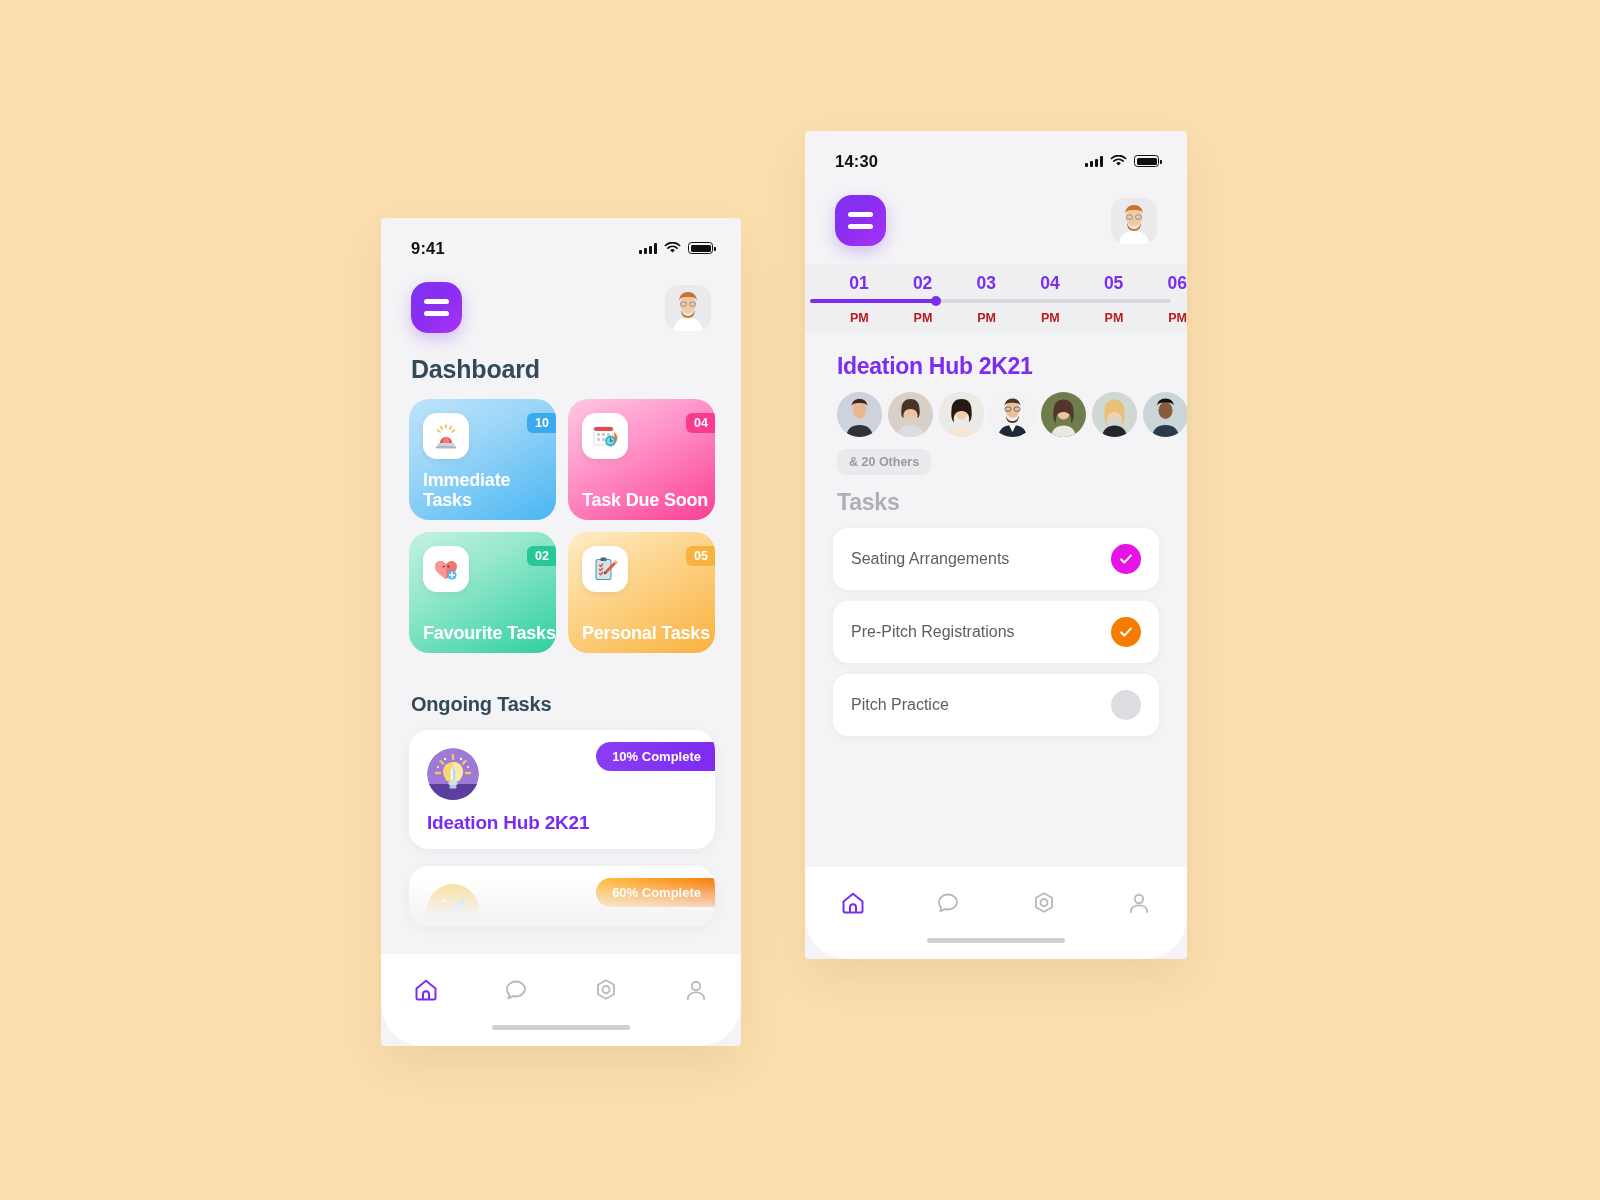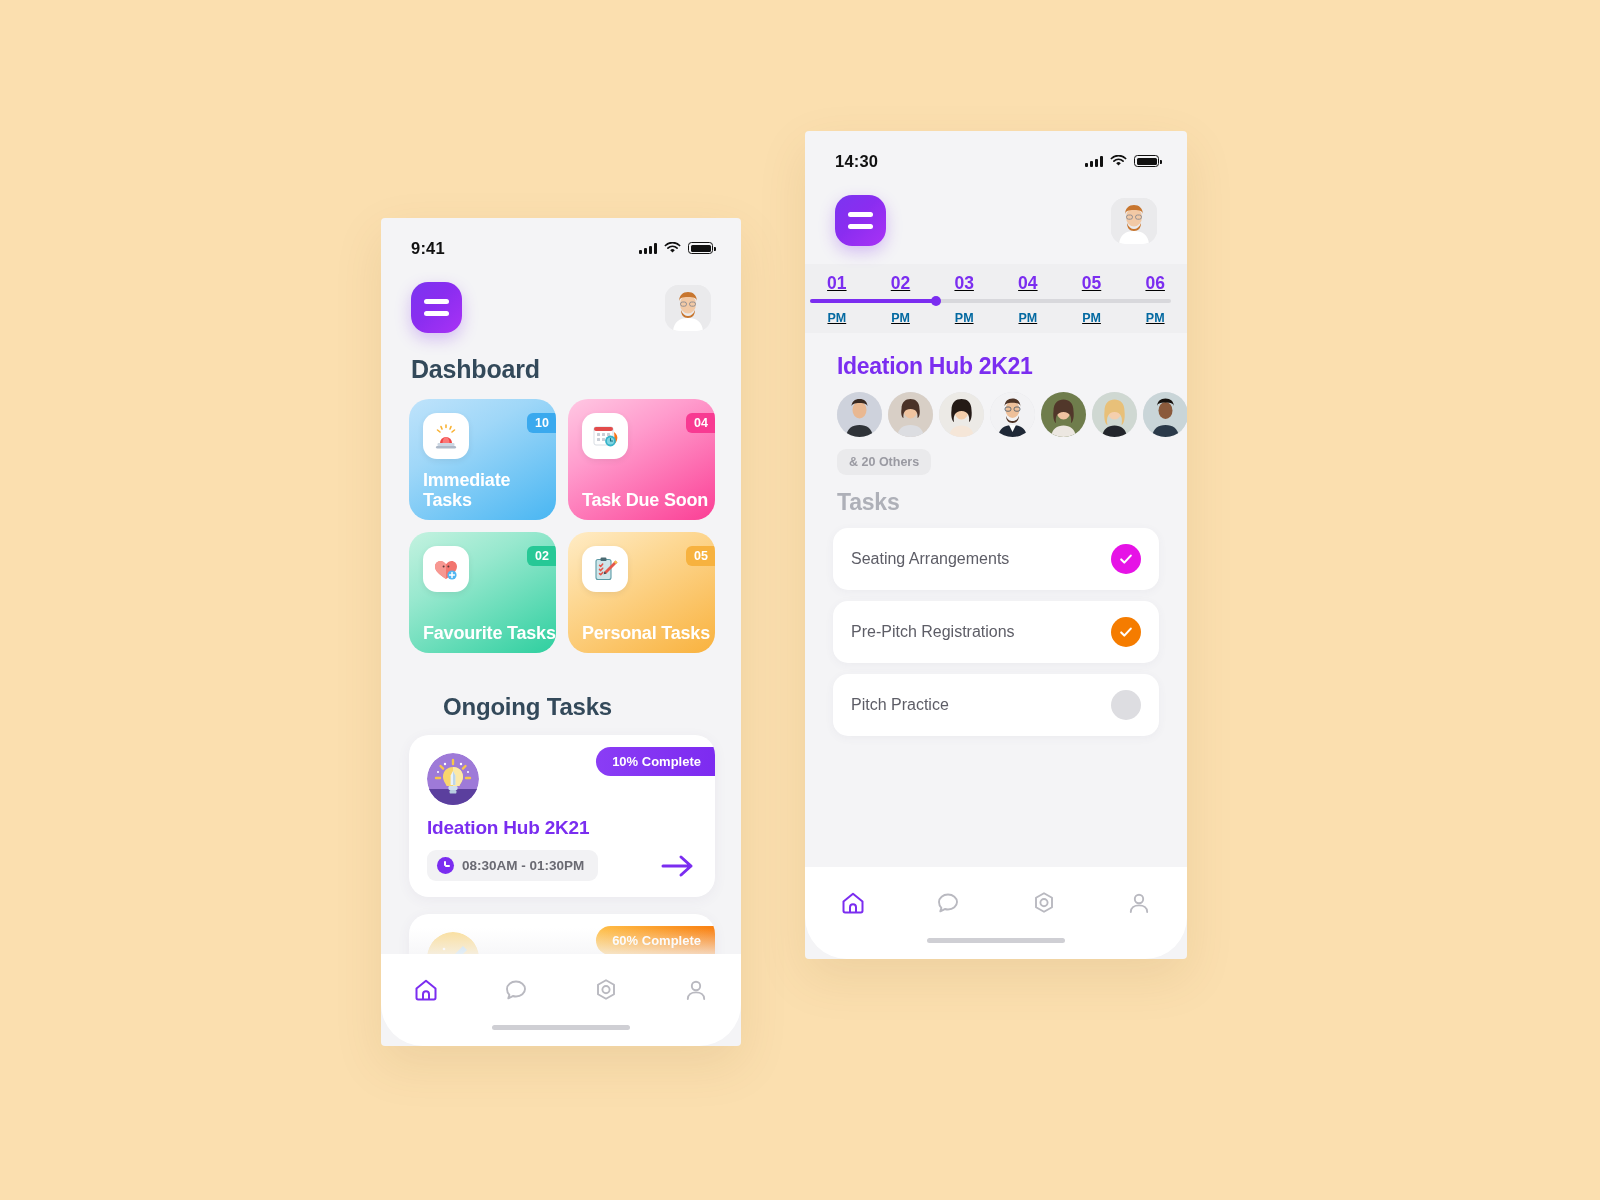--- a/index.html
+++ b/index.html
@@ -85,22 +85,22 @@
     position:absolute; right: 0px; top: 14px;
     border-radius: 6px 0 0 6px; padding: 3px 7px 3px 8px;
     font-size: 12.5px; font-weight: 700; color:#fff;
   }
   .cat-label {
     position:absolute; left: 14px; bottom: 10px; color:#fff;
     font-size: 18px; font-weight: 800; line-height: 1.12; letter-spacing:-.2px;
   }
 
   .section-title {
-    font-size: 24px; font-weight: 800; color:#33495a;
-    padding: 40px 30px 0 30px; letter-spacing:-.2px;margin-left:32px;
+    font-size: 20px; font-weight: 800; color:#33495a;
+    padding: 40px 30px 0 30px; letter-spacing:-.2px;
   }
 
   .ongoing-wrap { padding: 14px 26px 0 28px; }
   .ongoing-card {
     position:relative; background:#fff; border-radius: 20px;
     padding: 18px 18px 16px 18px; overflow:hidden; margin-bottom: 17px;
     box-shadow: 0 3px 14px rgba(80,70,120,.06);
   }
   .pct-chip {
     position:absolute; right:0; top: 12px; color:#fff;
@@ -135,23 +135,23 @@
     display:flex; align-items:flex-start; justify-content:space-between;
     padding: 22px 30px 0 30px;
   }
   .date-big { font-size: 25px; font-weight: 800; color:#33495a; letter-spacing:-.3px; }
   .date-sub { font-size: 12.5px; font-weight: 700; color:#aeb0b8; letter-spacing:1.1px; margin-top: 4px; }
 
   .timeline {
     margin: 18px 0 0 0; background:#efeff1; padding: 9px 0 8px 0;
   }
   .tl-row { display:flex; }
-  .tl-col { flex:1; text-align:center;text-decoration:underline; }
+  .tl-col { flex:1; text-align:right; }
   .tl-hour { font-size: 17.5px; font-weight: 800; color:#7b2df0; }
-  .tl-ampm { font-size: 12.5px; font-weight: 700; color:#0369a1; margin-top: 2px; }
+  .tl-ampm { font-size: 12.5px; font-weight: 700; color:#b91c1c; margin-top: 2px; }
   .tl-track {
     position:relative; height: 4px; background:#d8d8dc; border-radius:2px;
     margin: 5px 16px 6px 5px;
   }
   .tl-fill { position:absolute; left:0; top:0; height:100%; background:#7b2df0; border-radius:2px; }
   .tl-thumb {
     position:absolute; top:-3px; width:10px; height:10px;
     border-radius:5px; background:#7b2df0;
   }
 
@@ -344,29 +344,20 @@
               </g>
             <path d="M26 14c6 0 10 4.3 10 9.8 0 4.3-2.7 6.4-3.6 9.3H19.6c-.9-2.9-3.6-5-3.6-9.3C16 18.3 20 14 26 14z" fill="#f9d56e"></path>
             <path d="M26 14c6 0 10 4.3 10 9.8 0 4.3-2.7 6.4-3.6 9.3H26z" fill="#fbe9a8"></path>
             <rect x="21.5" y="33" width="9" height="4" rx="1.2" fill="#cfe0ef"></rect>
             <rect x="22.6" y="37" width="6.8" height="3.6" rx="1.2" fill="#b7cde0"></rect>
             <path d="M26 18l2.4 4.6V32h-4.8v-9.4z" fill="#e9f3fb"></path>
             <path d="M26 18l2.4 4.6V32H26z" fill="#bcd6ea"></path>
           </svg>
         </div>
         <div class="ong-name">Ideation Hub 2K21</div>
-        <div class="ong-bottom">
-          <div class="time-pill">
-            <div class="clock-ico"></div>
-            <div class="time-txt">08:30AM - 01:30PM</div>
-          </div>
-          <svg class="arrow-go" viewBox="0 0 38 26">
-            <path d="M4 13h28M22 4l10 9-10 9" stroke="#7b2df0" stroke-width="3" fill="none" stroke-linecap="round" stroke-linejoin="round"></path>
-          </svg>
-        </div>
       </div>
 
       <div class="ongoing-card fade-card">
         <div class="pct-chip chip-orange">60% Complete</div>
         <div class="ong-icon">
           <svg viewBox="0 0 52 52" width="52" height="52">
             <circle cx="26" cy="26" r="26" fill="#fbe3a4"></circle>
             <circle cx="26" cy="26" r="26" fill="#f9d88c" opacity=".5"></circle>
             <path d="M36 14l4 4-14 14-5 1 1-5z" fill="#bcdcf0"></path>
             <path d="M21 33l-3 3 5-2z" fill="#d7e7f2"></path>

